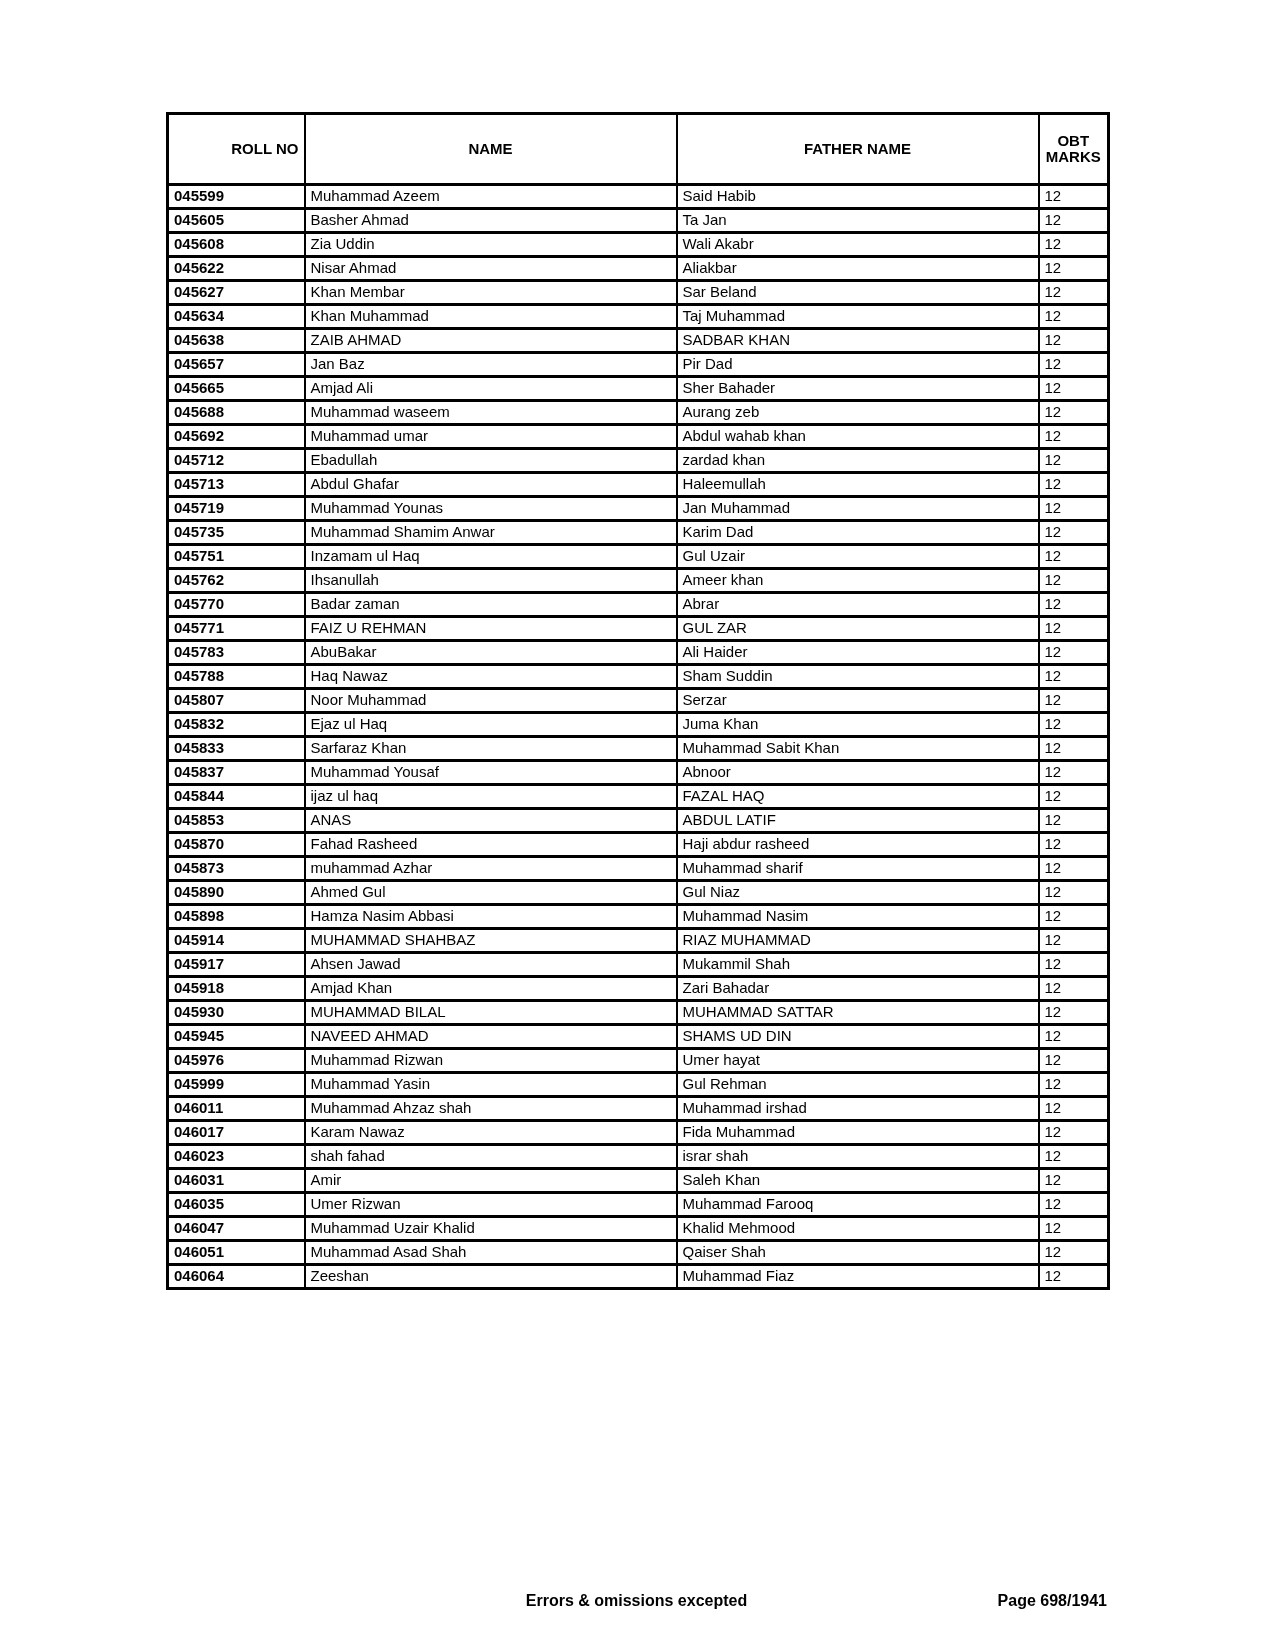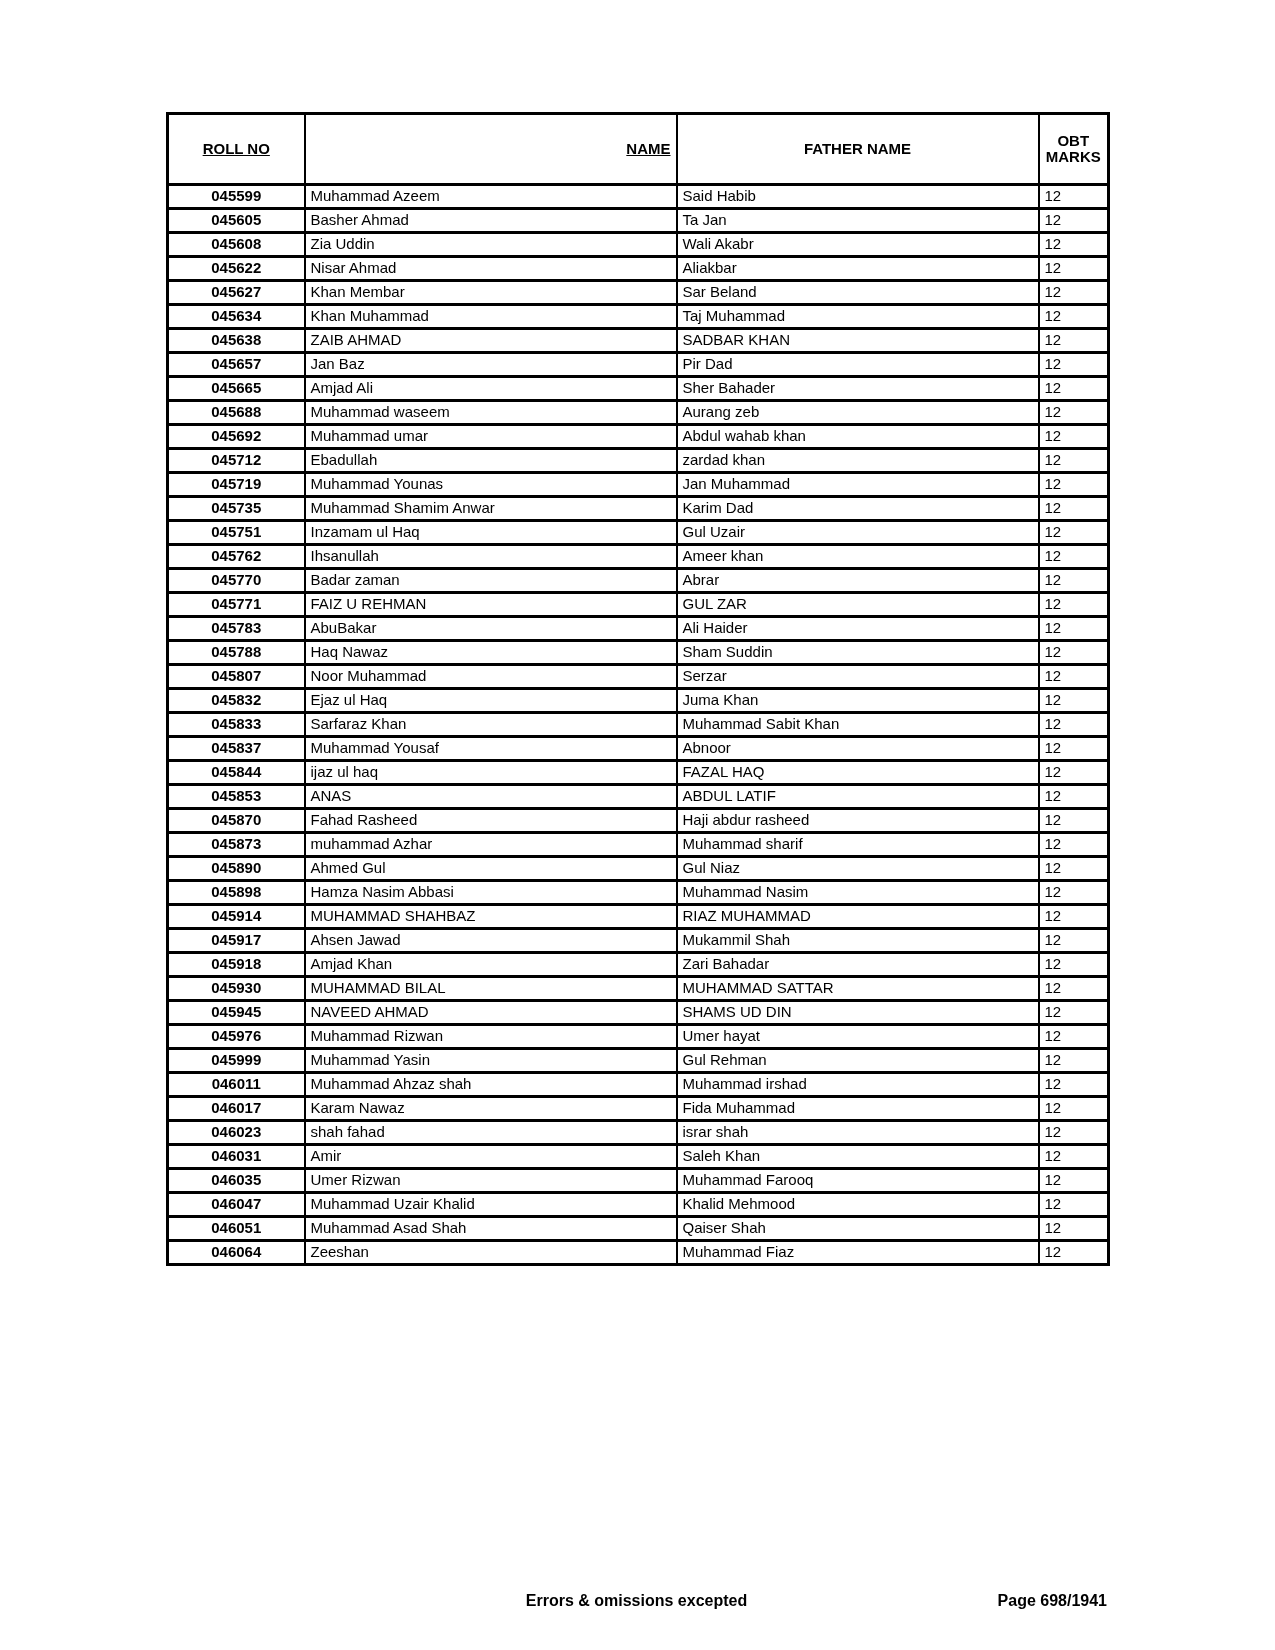--- a/index.html
+++ b/index.html
@@ -41,31 +41,31 @@
   .results-table th:first-child,
   .results-table td:first-child { border-left-width: 3px; }
   .results-table th:last-child,
   .results-table td:last-child { border-right-width: 3px; }
 
   .results-table thead th {
     height: 68px;
     font-weight: bold;
     vertical-align: middle;
   }
-  .results-table thead th.h-roll   { text-align: center; text-decoration: underline; }
-  .results-table thead th.h-name   { text-align: right; text-decoration: underline; }
+  .results-table thead th.h-roll   { text-align: right; }
+  .results-table thead th.h-name   { text-align: center; }
   .results-table thead th.h-father { text-align: center; }
   .results-table thead th.h-marks  { text-align: center; white-space: normal; }
 
   .results-table tbody td {
     height: 21px;
     vertical-align: middle;
   }
   .results-table td.c-roll {
-    text-align: center;
+    text-align: left;
     font-weight: bold;
   }
   .results-table td.c-name,
   .results-table td.c-father {
     text-align: left;
   }
   .results-table td.c-marks {
     text-align: left;
   }
 
@@ -176,20 +176,26 @@
         <td class="c-father">Abdul wahab khan</td>
         <td class="c-marks">12</td>
       </tr>
       <tr>
         <td class="c-roll">045712</td>
         <td class="c-name">Ebadullah</td>
         <td class="c-father">zardad khan</td>
         <td class="c-marks">12</td>
       </tr>
       <tr>
+        <td class="c-roll">045713</td>
+        <td class="c-name">Abdul Ghafar</td>
+        <td class="c-father">Haleemullah</td>
+        <td class="c-marks">12</td>
+      </tr>
+      <tr>
         <td class="c-roll">045719</td>
         <td class="c-name">Muhammad Younas</td>
         <td class="c-father">Jan Muhammad</td>
         <td class="c-marks">12</td>
       </tr>
       <tr>
         <td class="c-roll">045735</td>
         <td class="c-name">Muhammad Shamim Anwar</td>
         <td class="c-father">Karim Dad</td>
         <td class="c-marks">12</td>

